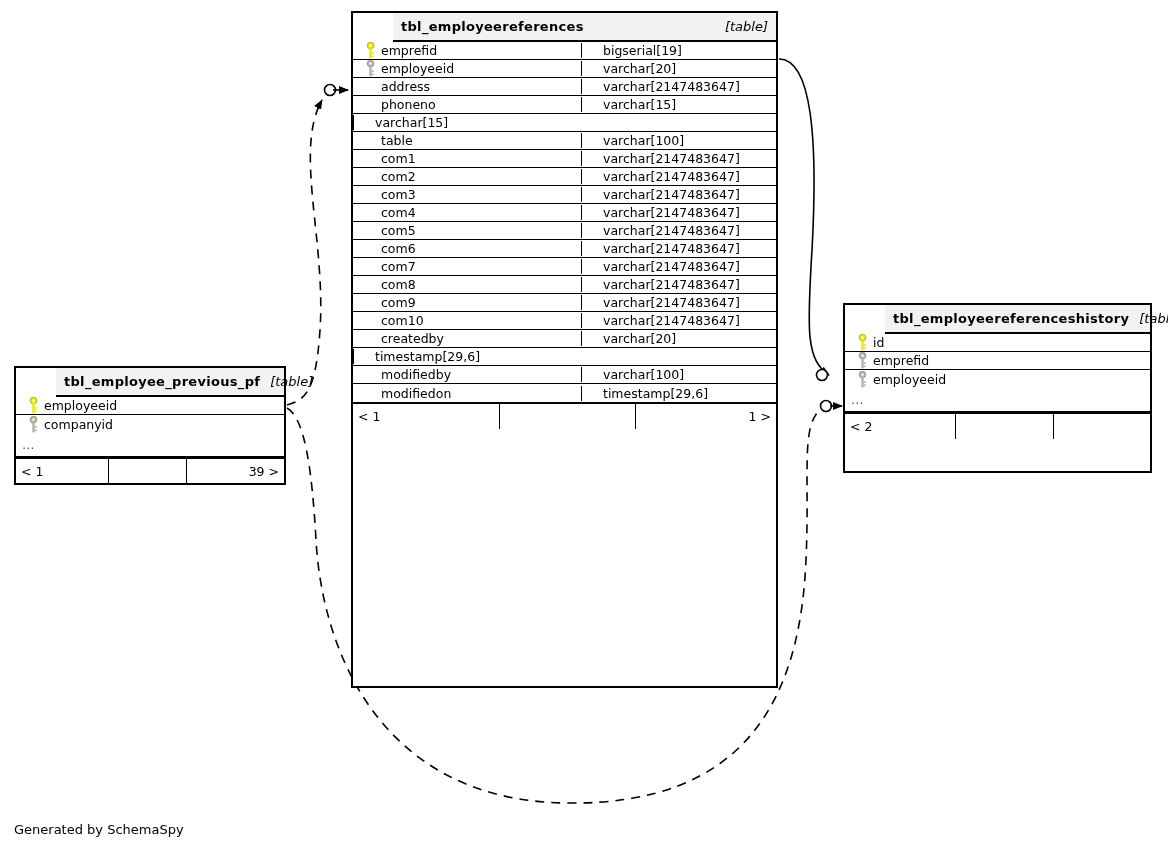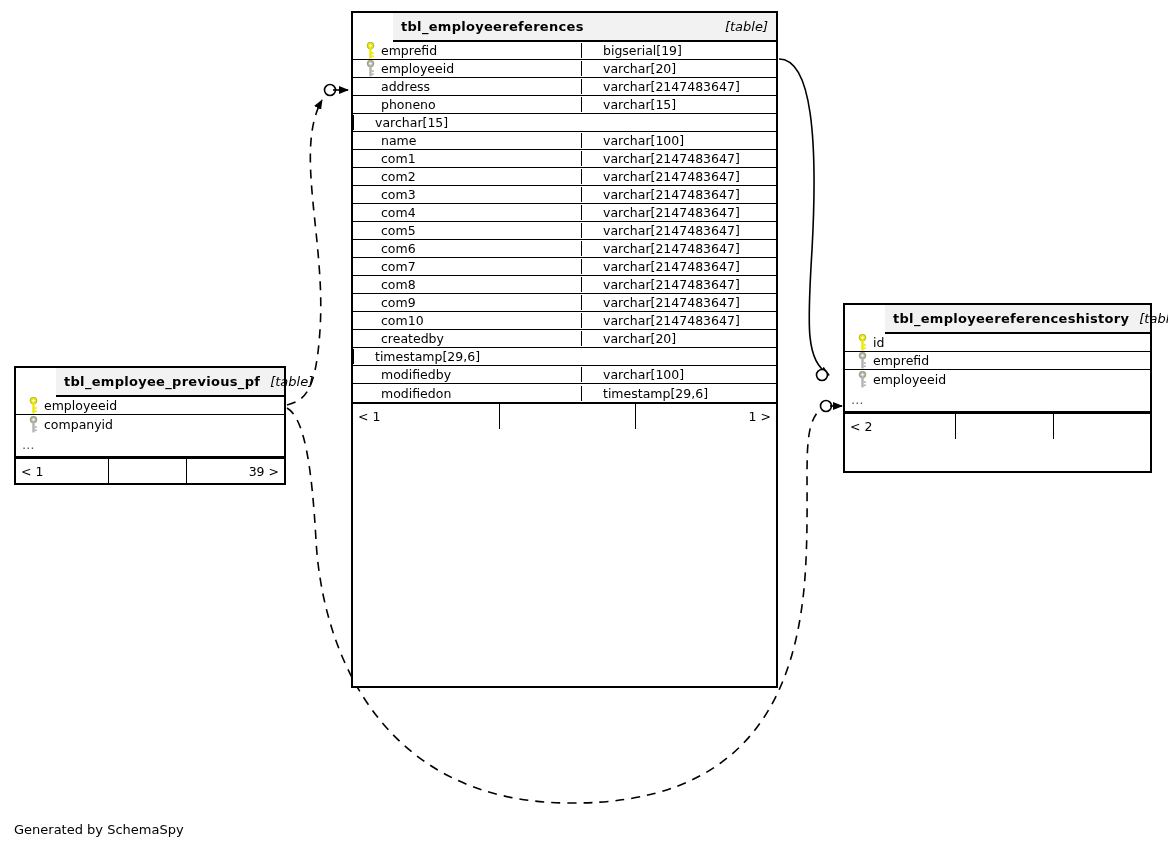--- a/index.html
+++ b/index.html
@@ -243,21 +243,21 @@
         <div class="col-type">varchar[15]</div>
         <div class="col-pad"></div>
       </div>
       <div class="col-row">
         <div class="col-type">varchar[15]</div>
         <div class="col-pad"></div>
       </div>
       <div class="col-row">
         <div class="col-name">
           <span class="keyslot"></span>
-          <span>name</span>
+          <span>table</span>
         </div>
         <div class="col-type">varchar[100]</div>
         <div class="col-pad"></div>
       </div>
       <div class="col-row">
         <div class="col-name">
           <span class="keyslot"></span>
           <span>com1</span>
         </div>
         <div class="col-type">varchar[2147483647]</div>

